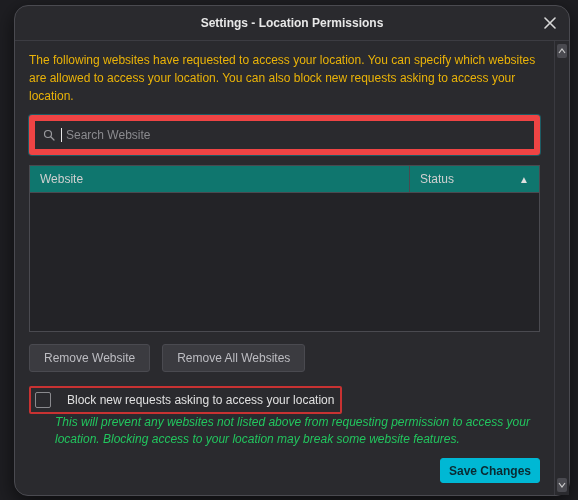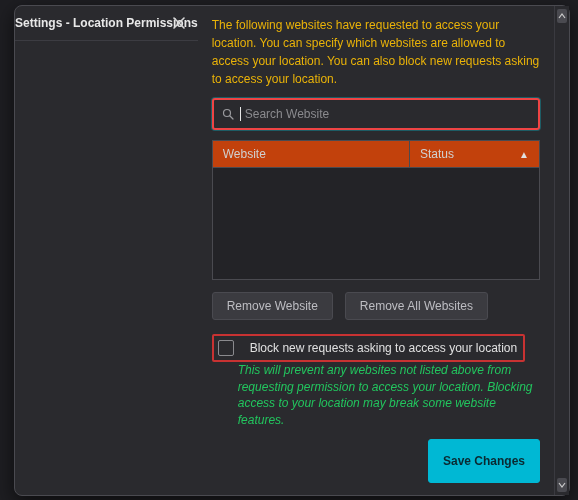--- a/index.html
+++ b/index.html
@@ -19,24 +19,24 @@
     background: #1e1e22;
   }
   .dialog {
     position: absolute;
     left: 14px;
     top: 5px;
     right: 8px;
     bottom: 4px;
     background: #2a2a2e;
     border: 1px solid #4a4a50;
-    border-radius: 8px;
+    border-radius: 14px;
     box-shadow: 0 6px 20px rgba(0,0,0,0.6);
     display: flex;
-    flex-direction: row;
+    flex-direction: column;
   }
   .titlebar {
     display: flex;
     align-items: center;
     justify-content: center;
     height: 34px;
     position: relative;
     color: #e8e8e8;
     font-weight: 600;
     border-bottom: 1px solid #3c3c42;
@@ -64,21 +64,21 @@
     padding: 10px 14px 8px 14px;
     display: flex;
     flex-direction: column;
   }
   .desc {
     line-height: 1.5;
     color: #eab308;
     margin-bottom: 10px;
   }
   .search-wrap {
-    border: 2px solid #ef4444;
+    border: 6px solid #ef4444;
     border-radius: 3px;
     height: 28px;
     display: flex;
     align-items: center;
     padding: 0 8px;
     box-shadow: 0 0 0 1px rgba(0,210,230,0.3);
     background: #2a2a2e;
     justify-content: center;
   }
   .search-wrap .mag {
@@ -103,21 +103,21 @@
   }
   .table {
     margin-top: 10px;
     flex: 1;
     display: flex;
     flex-direction: column;
     min-height: 0;
   }
   .thead {
     display: flex;
-    background: #c2410c;
+    background: #0f766e;
     border: 1px solid #4a4a50;
     height: 26px;
     align-items: center;
   }
   .thead .col {
     padding: 0 10px;
     color: #d0d0d0;
     display: flex;
     align-items: center;
     height: 100%;
@@ -187,22 +187,22 @@
     justify-content: flex-end;
     gap: 10px;
     padding-bottom: 4px;
   }
   .btn-primary {
     background: #00b8d4;
     color: #0a2a32;
     border: 1px solid #00b8d4;
     font-weight: 600;
     border-radius: 3px;
-    height: 44px;
-    padding: 0 14px;
+    height: 25px;
+    padding: 0 8px;
     font-size: 12px;
     cursor: pointer;
   }
   .btn-dark {
     background: #1e1e22;
     color: #d6d6d6;
     border: 1px solid #1a1a1c;
     border-radius: 3px;
     height: 28px;
     padding: 0 14px;

